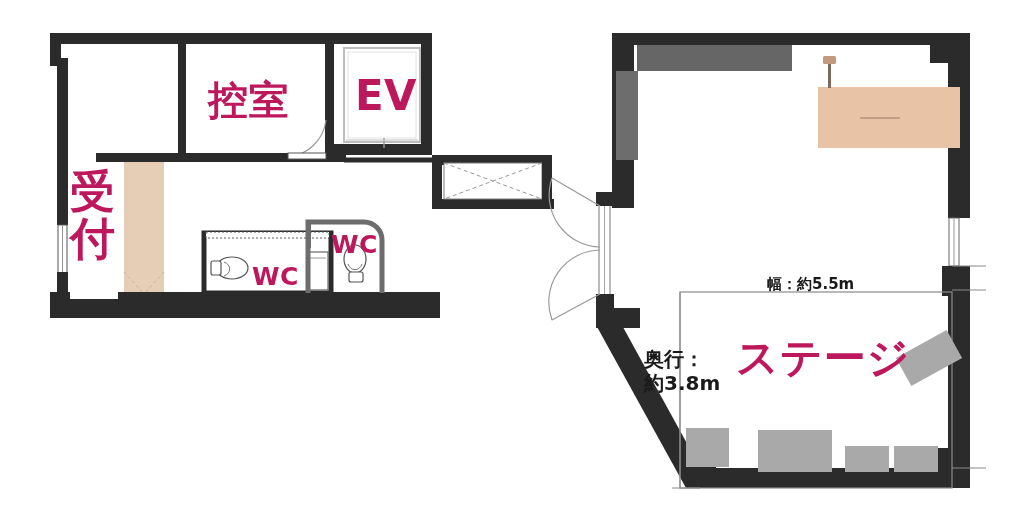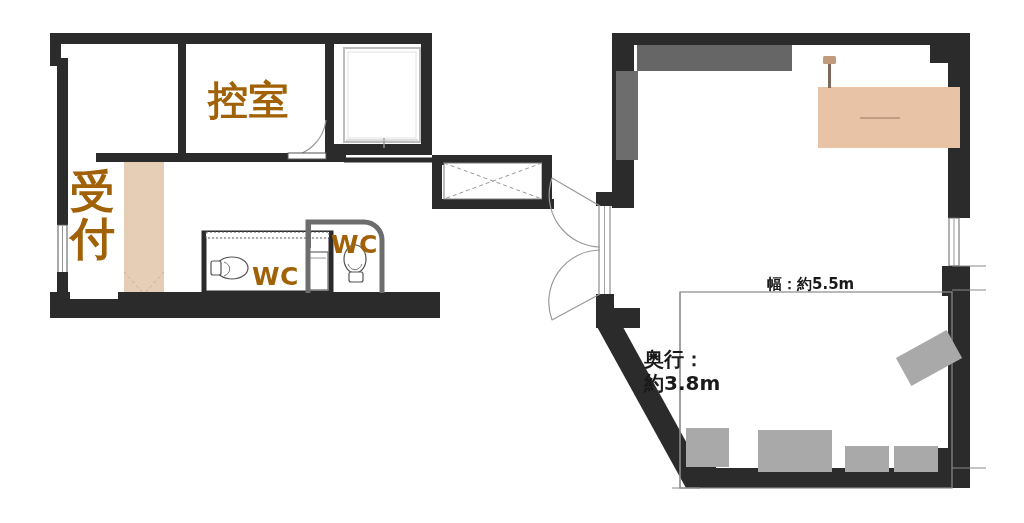--- a/index.html
+++ b/index.html
@@ -24,21 +24,21 @@
     left: 0;
     top: 0;
     width: 1024px;
     height: 523px;
     display: block;
   }
   .room-label {
     position: absolute;
     font-family: "DejaVu Sans", "Liberation Sans", sans-serif;
     font-weight: 700;
-    color: #a16207;
+    color: #be185d;
     white-space: pre;
     line-height: 1.0;
     letter-spacing: 0.02em;
     user-select: none;
   }
   .dim-label {
     position: absolute;
     font-family: "DejaVu Sans", "Liberation Sans", sans-serif;
     font-weight: 700;
     color: #1a1a1a;
@@ -230,25 +230,27 @@
       <line x1="952" y1="468" x2="986" y2="468" stroke="#8a8a8a" stroke-width="1"></line>
       <line x1="952" y1="266" x2="986" y2="266" stroke="#8a8a8a" stroke-width="1"></line>
     </g>
   </svg>
 
   <div class="room-label lbl-uketsuke">受
 付</div>
 
   <div class="room-label lbl-hikaeshitsu">控室</div>
 
+  <div class="room-label lbl-ev">EV</div>
 
   <div class="room-label lbl-wc1">WC</div>
 
   <div class="room-label lbl-wc2">WC</div>
 
 
+  <div class="room-label lbl-stage">ステージ</div>
 
   <div class="dim-label lbl-width">幅：約5.5m</div>
 
   <div class="dim-label lbl-depth">奥行：
 約3.8m</div>
 
 </div>
 
 </body></html>

